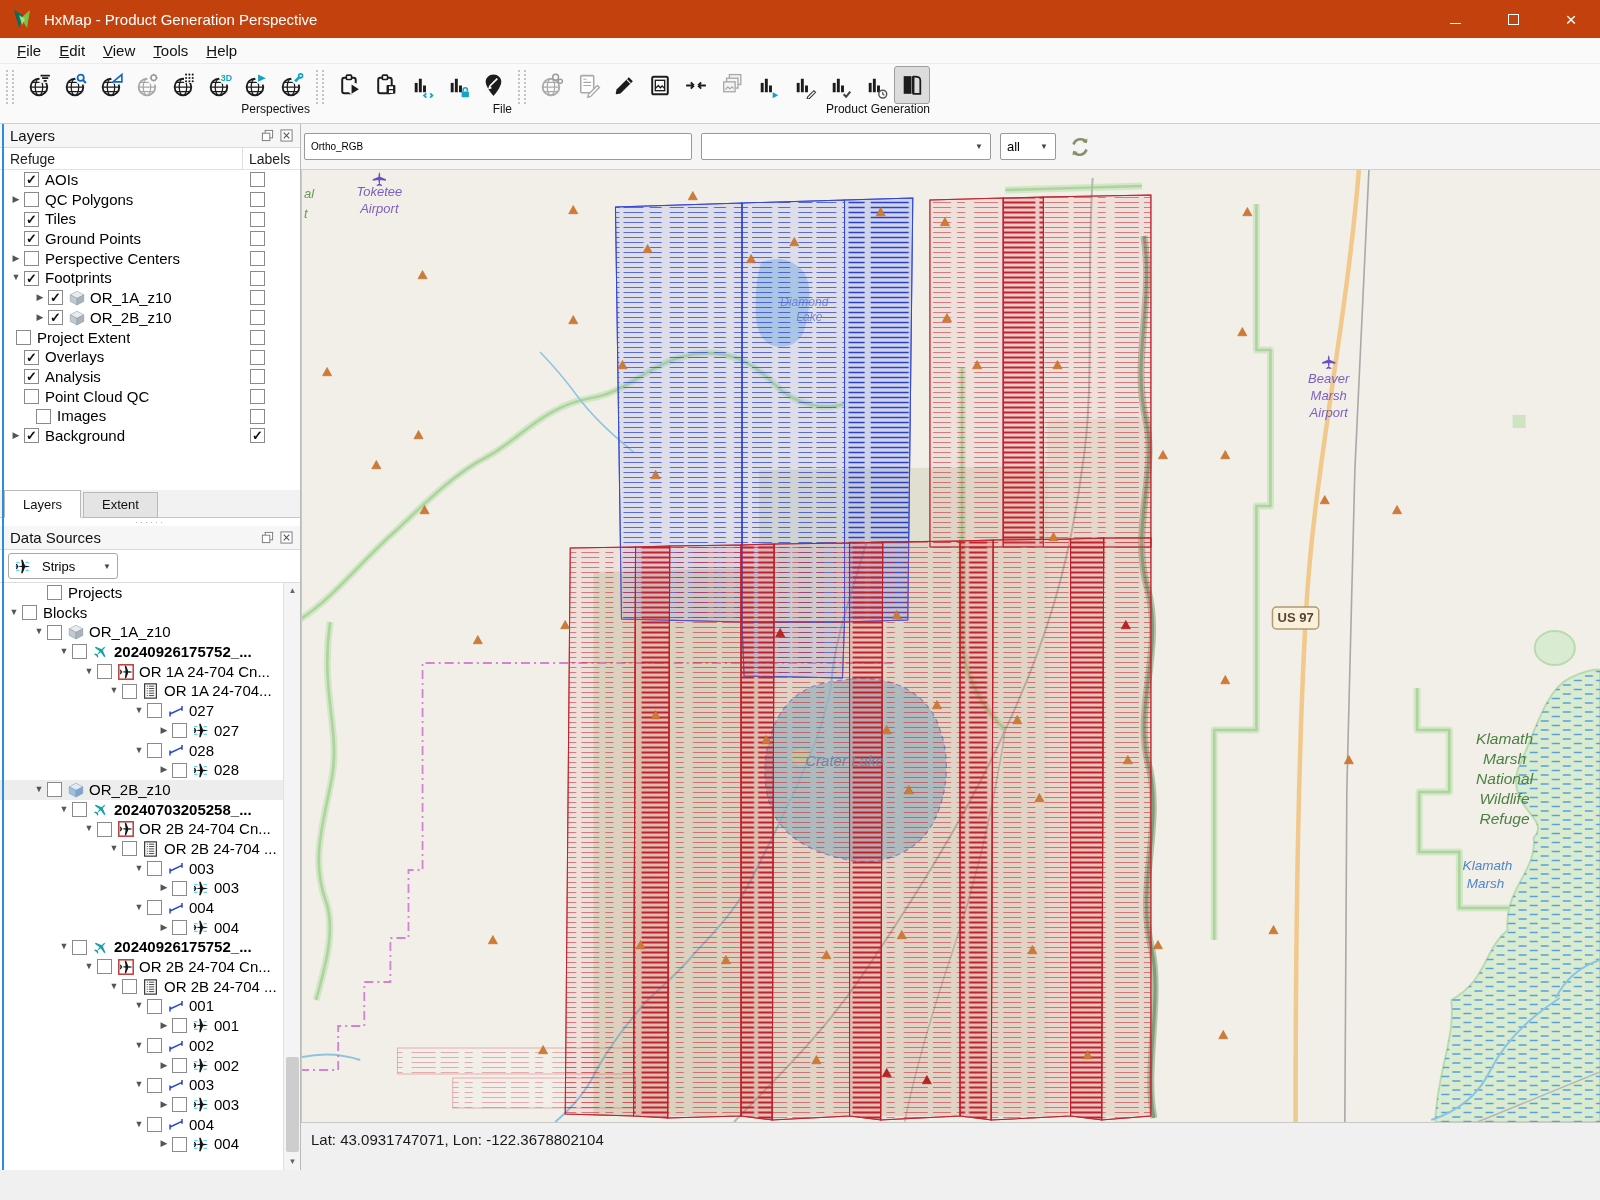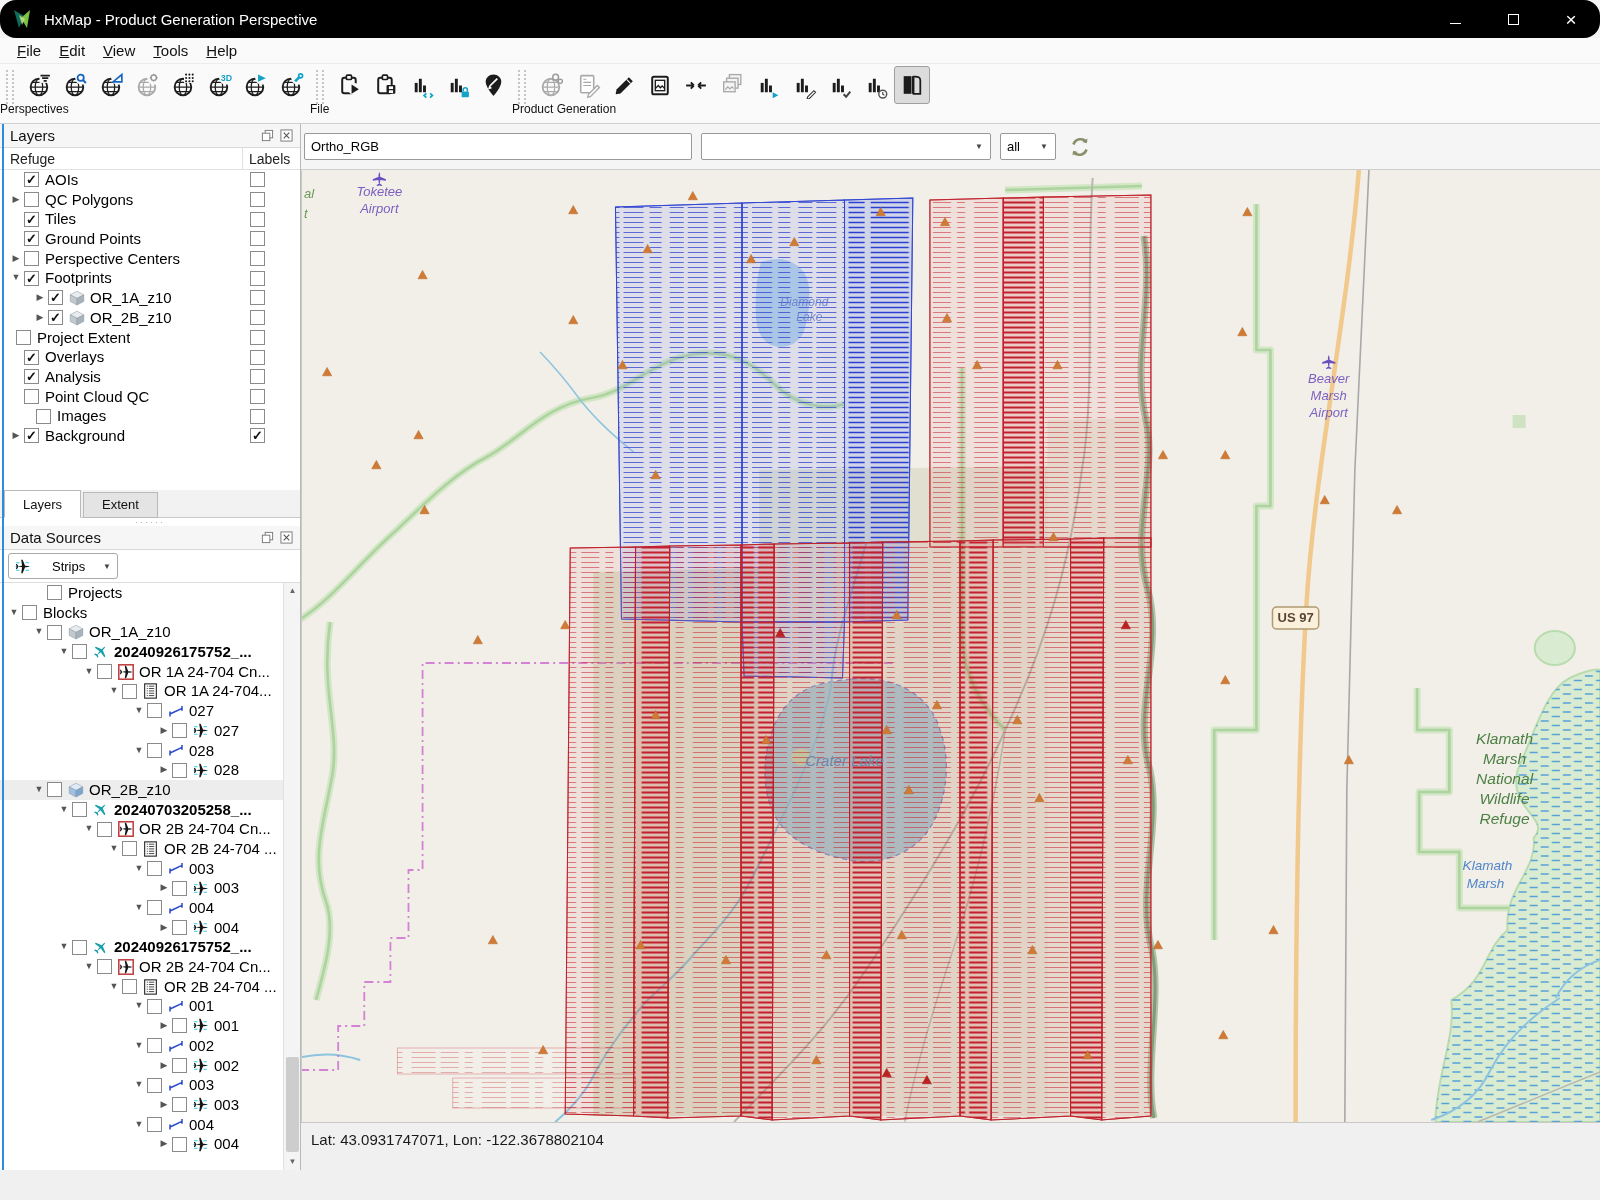--- a/index.html
+++ b/index.html
@@ -1,41 +1,41 @@
 <!DOCTYPE html>
 <html><head>
 <meta charset="utf-8">
 <style>
   * { margin:0; padding:0; box-sizing:border-box; }
   body { font-family:"Liberation Sans", sans-serif; background:#d0d0d0; }
   .window { width:1600px; height:1200px; background:#f4f4f4; position:relative; outline:1px solid #888; overflow:hidden; }
 
   
-  .titlebar { height:38px; background:#000000; display:flex; align-items:center; color:#fff;border-radius:16px; }
+  .titlebar { height:38px; background:#c2410c; display:flex; align-items:center; color:#fff; }
   .titlebar .logo { margin:0 10px 0 10px; display:flex; }
   .titlebar .title { font-size:15px; }
   .win-btns { margin-left:auto; display:flex; height:100%; }
   .win-btn { width:58px; height:100%; display:flex; align-items:center; justify-content:center; color:#fff; font-size:15px; }
   .wb-min { width:11px; border-bottom:1.5px solid #fff; height:1px; margin-top:8px;}
   .wb-max { width:11px; height:11px; border:1.5px solid #fff; }
   .wb-close { font-size:19px; line-height:19px; }
 
   
   .menubar { height:26px; background:#fafafa; display:flex; align-items:center; padding-left:8px; border-bottom:1px solid #ececec; }
   .menu-item { font-size:15px; color:#111; padding:0 9px; }
   .menu-item u { text-decoration:underline; }
 
   
   .toolbar { height:60px; background:#fafafa; border-bottom:1px solid #cfcfcf; display:flex; align-items:flex-start; padding-top:2px; }
   .tb-group { display:flex; flex-direction:column; }
   .tb-grouprow { display:flex; align-items:center; }
   .tb-grip { width:8px; height:34px; border-left:2px dotted #c4c4c4; border-right:2px dotted #c4c4c4; margin:4px 8px 0 6px; }
   .tb-btn { width:36px; height:38px; display:flex; align-items:center; justify-content:center; background:transparent; border:1px solid transparent; border-radius:3px; }
   .tb-btn.active { background:#dcdcdc; border-color:#9f9f9f; }
-  .tb-label { font-size:12px; color:#111; text-align:left; margin-top:-2px; }
+  .tb-label { font-size:12px; color:#111; text-align:right; margin-top:-2px; }
 
   
   .content { display:flex; height:1046px; }
   .left-panel { width:302px; border-right:1px solid #b9b9b9; background:#fff; position:relative; display:flex; flex-direction:column; }
   .blue-edge { position:absolute; left:2px; top:0; bottom:0; width:2px; background:#2f8be0; z-index:5; }
   .panel-header { height:24px; background:#f6f6f6; border-bottom:1px solid #d9d9d9; display:flex; align-items:center; padding:0 6px 0 10px; }
   .panel-title { font-size:15px; color:#111; }
   .panel-btns { margin-left:auto; display:flex; gap:4px; }
   .pbtn { width:15px; height:14px; display:flex; align-items:center; justify-content:center; }
   .layers-cols { height:22px; border-bottom:1px solid #e2e2e2; display:flex; align-items:center; font-size:14px; color:#222; padding-left:10px; position:relative; }
@@ -53,35 +53,35 @@
   .trow.bold .tlabel { font-weight:bold; }
   .labels-cb { position:absolute; left:250px; }
 
   .lp-spacer { height:44px; background:#fff; }
   .tabs { height:28px; display:flex; align-items:flex-end; padding-left:4px; background:#f2f2f2; border-bottom:1px solid #c9c9c9; }
   .tab { font-size:13px; padding:4px 18px 5px 18px; border:1px solid #b9b9b9; margin-right:2px; background:#e4e4e4; color:#111; position:relative; top:1px; }
   .tab.active { background:#fff; border-bottom-color:#fff; padding-top:6px; }
   .split-dots { height:8px; display:flex; align-items:center; justify-content:center; color:#aaa; font-size:9px; letter-spacing:2px; background:#fff; }
 
   .ds-selectrow { height:32px; display:flex; align-items:center; padding-left:8px; background:#fff; }
-  .ds-select { width:110px; height:15px; border:1px solid #a9a9a9; border-radius:3px; background:#fff; display:flex; align-items:center; padding:12px 6px; gap:16px; }
+  .ds-select { width:110px; height:15px; border:1px solid #a9a9a9; border-radius:3px; background:#fff; display:flex; align-items:center; padding:12px 6px; gap:6px; }
   .ds-select .lbl { font-size:13px; }
   .ds-select .arr { margin-left:auto; font-size:8px; color:#444; }
 
   .ds-tree-wrap { flex:1; display:flex; position:relative; border-top:1px solid #ddd; }
   #ds-tree { flex:1; overflow:hidden; }
   .vscroll { width:17px; background:#f4f4f4; border-left:1px solid #e0e0e0; position:relative; }
   .vs-arrow { position:absolute; left:0; width:17px; height:16px; color:#666; font-size:8px; text-align:center; line-height:16px; }
   .vs-up { top:0; } .vs-down { bottom:0; }
   .vs-thumb { position:absolute; left:2px; width:13px; background:#cdcdcd; border-radius:2px; bottom:18px; height:95px; }
 
   
   .map-col { flex:1; display:flex; flex-direction:column; background:#f4f4f4; }
   .filterbar { height:46px; background:#f5f5f5; border-bottom:1px solid #cfcfcf; display:flex; align-items:center; padding-left:3px; gap:9px; }
-  .fld-search { width:388px; height:27px; border:1px solid #999; border-radius:2px; font-size:13px; padding:0 6px; font-family:"Liberation Sans",sans-serif; background:#fff; }
+  .fld-search { width:388px; height:27px; border:1px solid #999; border-radius:2px; font-size:10px; padding:0 6px; font-family:"Liberation Sans",sans-serif; background:#fff; }
   .combo { height:27px; border:1px solid #999; border-radius:2px; background:#fff; display:flex; align-items:center; font-size:13px; padding-left:6px; position:relative; }
   .combo .arr { margin-left:auto; font-size:8px; color:#444; padding:0 7px; }
   .combo-big { width:290px; }
   .combo-all { width:56px; }
   .refresh-btn { width:30px; height:30px; display:flex; align-items:center; justify-content:center; }
 
   .map-view { height:952px; position:relative; overflow:hidden; border-left:1px solid #c9c9c9; }
   .statusbar { height:48px; background:#f0f0f0; border-top:1px solid #c8c8c8; font-size:15px; color:#1a1a1a; padding:8px 0 0 10px; }
   .window-bottom { height:30px; background:#f0f0f0; }
 

